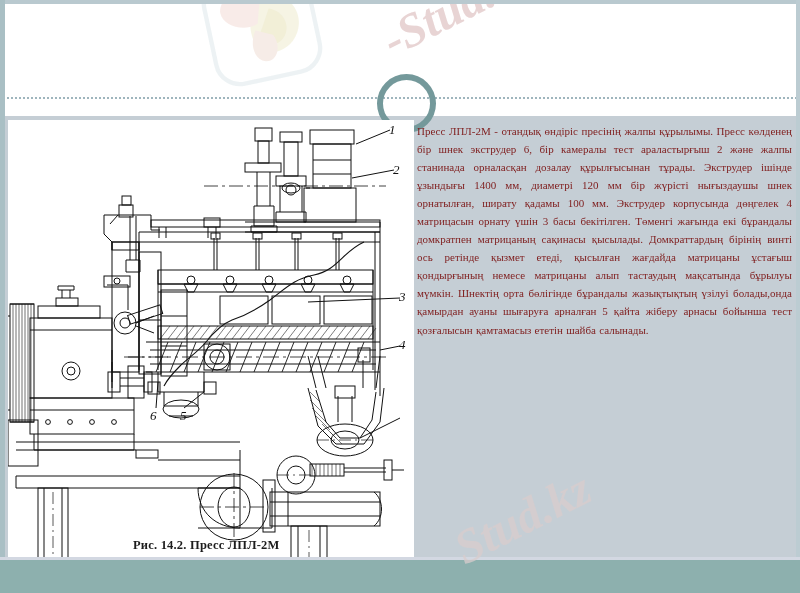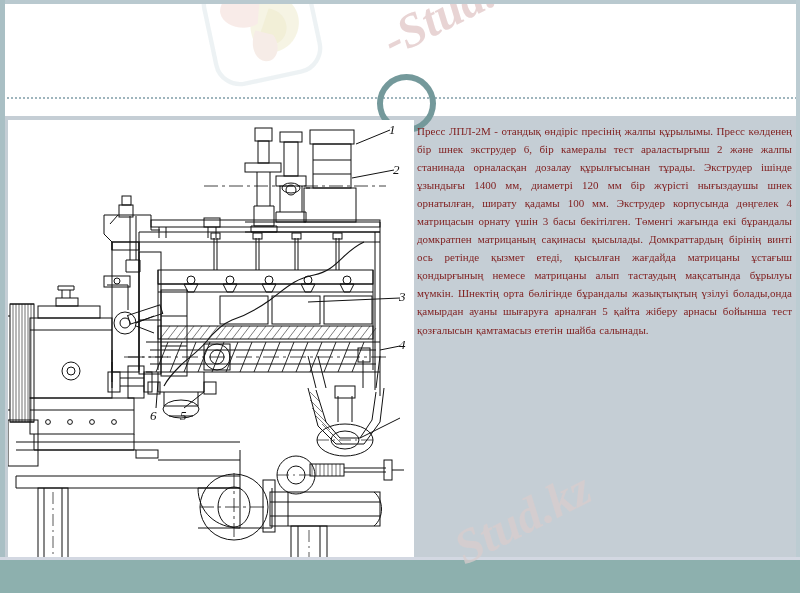--- a/index.html
+++ b/index.html
@@ -462,20 +462,21 @@
     </svg>
 
     <div style="position:absolute;left:381px;top:2px;font-family:'Liberation Serif',serif;font-style:italic;font-size:13px;color:#111;">1</div>
     <div style="position:absolute;left:385px;top:42px;font-family:'Liberation Serif',serif;font-style:italic;font-size:13px;color:#111;">2</div>
     <div style="position:absolute;left:391px;top:169px;font-family:'Liberation Serif',serif;font-style:italic;font-size:13px;color:#111;">3</div>
     <div style="position:absolute;left:391px;top:217px;font-family:'Liberation Serif',serif;font-style:italic;font-size:13px;color:#111;">4</div>
     <div style="position:absolute;left:172px;top:288px;font-family:'Liberation Serif',serif;font-style:italic;font-size:13px;color:#111;">5</div>
     <div style="position:absolute;left:142px;top:288px;font-family:'Liberation Serif',serif;font-style:italic;font-size:13px;color:#111;">6</div>
   </div>
 
+  <div class="figure-caption">Рис. 14.2. Пресс ЛПЛ-2М</div>
 
   <div class="text-column">
     <p class="body-text">Пресс ЛПЛ-2М - отандық өндіріс пресінің жалпы құрылымы. Пресс көлденең бір шнек экструдер 6, бір камералы тест араластырғыш 2 және жалпы станинада орналасқан дозалау құрылғысынан тұрады. Экструдер ішінде ұзындығы 1400 мм, диаметрі 120 мм бір жүрісті нығыздаушы шнек орнатылған, ширату қадамы 100 мм. Экструдер корпусында дөңгелек 4 матрицасын орнату үшін 3 басы бекітілген. Төменгі жағында екі бұрандалы домкратпен матрицаның сақинасы қысылады. Домкраттардың бірінің винті ось ретінде қызмет етеді, қысылған жағдайда матрицаны ұстағыш қондырғының немесе матрицаны алып тастаудың мақсатында бұрылуы мүмкін. Шнектің орта бөлігінде бұрандалы жазықтықтың үзілуі болады,онда қамырдан ауаны шығаруға арналған 5 қайта жіберу арнасы бойынша тест қозғалысын қамтамасыз ететін шайба салынады.</p>
   </div>
 
   <div class="wm wm-bot">Stud.kz</div>
 
   <div class="bottom-band-hair"></div>
   <div class="bottom-band"></div>
 

